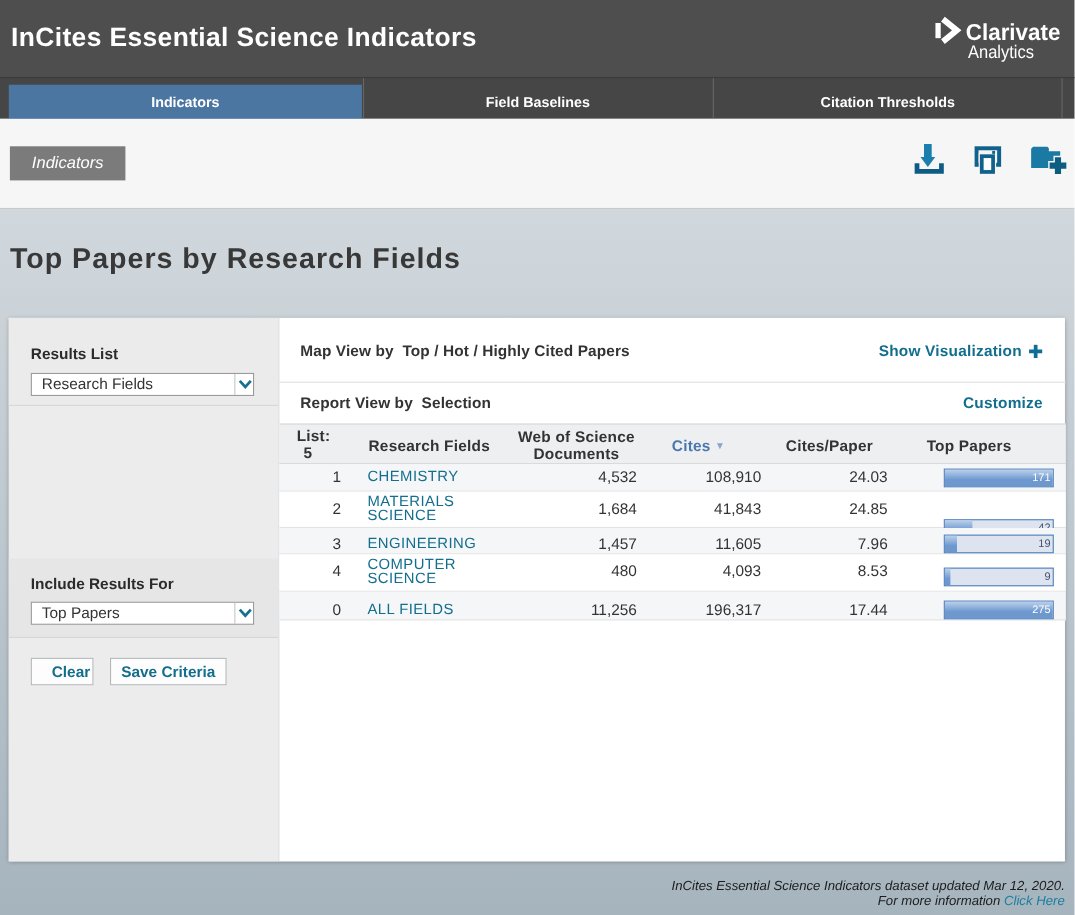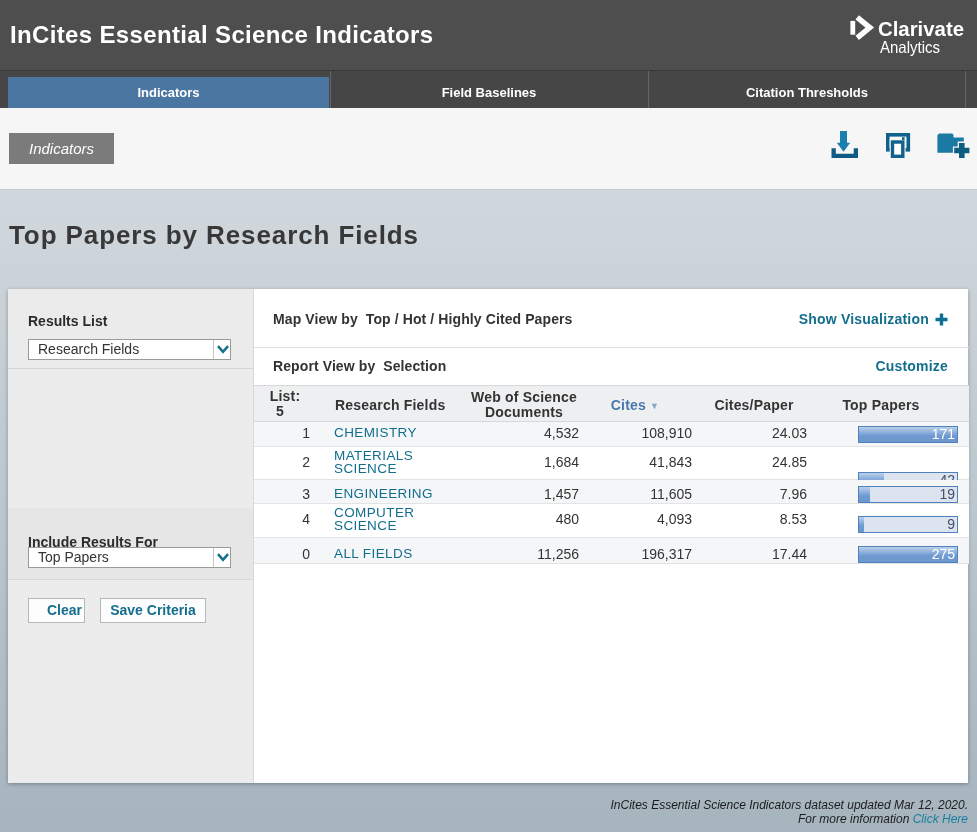--- a/index.html
+++ b/index.html
@@ -61,21 +61,21 @@
 
 
 #thead { position:absolute; left:0; top:96px; width:715px; height:37px; background:#edeff1; border-top:1px solid #d8d8d8; border-bottom:1px solid #d8d8d8; font-size:14px; font-weight:bold; color:#333; letter-spacing:0.2px; }
 .th { position:absolute; text-align:center; line-height:15px; }
 .row { position:absolute; left:0; width:715px; border-bottom:1px solid #e4e4e4; font-size:14px; color:#333; }
 .row .num { position:absolute; width:56px; text-align:right; }
 .row .fld { position:absolute; left:80px; font-weight:normal; color:#136e8e; font-size:13.5px; line-height:12.5px; letter-spacing:0.4px; }
 .row .v { position:absolute; text-align:right; }
 .bar { position:absolute; left:604px; width:100px; height:17px; border:1px solid #4f81bd; background:#dde4f0; }
 .bar .fill { position:absolute; left:0; top:0; height:100%; background:linear-gradient(#bbd0ea, #6e99d0 60%, #6d97cd); }
-.bar .bv { position:absolute; right:2px; top:0; font-size:14px; line-height:15px;text-align:center; }
+.bar .bv { position:absolute; right:2px; top:0; font-size:10px; line-height:15px;text-align:center; }
 .wv { color:#fff; }
 .dv { color:#44506b; }
 
 
 #foot { right:9px; top:799px; text-align:right; font-size:12px; font-style:italic; color:#1c1c1c; line-height:13.5px; }
 #foot a { color:#1a7fa0; text-decoration:none; }
 </style>
 </head>
 <body>
 <div class="abs" id="header">
@@ -125,21 +125,21 @@
       <div class="slabel" style="top:24px;">Results List</div>
       <div class="sel" style="top:50px;">Research Fields
         <div class="chev">
             <svg width="14" height="11" viewBox="0 0 14 11">
               <path d="M2 2.2 L7 7.8 L12 2.2" fill="none" stroke="#17708d" stroke-width="2.5"></path>
             </svg>
           </div>
       </div>
     </div>
     <div class="sect" id="s3">
-      <div class="slabel" style="top:14px;margin-top:12px;">Include Results For</div>
+      <div class="slabel" style="top:14px;">Include Results For</div>
       <div class="sel" style="top:39px;">Top Papers
         <div class="chev">
             <svg width="14" height="11" viewBox="0 0 14 11">
               <path d="M2 2.2 L7 7.8 L12 2.2" fill="none" stroke="#17708d" stroke-width="2.5"></path>
             </svg>
           </div>
       </div>
     </div>
     <div class="sect" id="s4"></div>
     <div class="sbtn" id="btn-clear">Clear</div>

